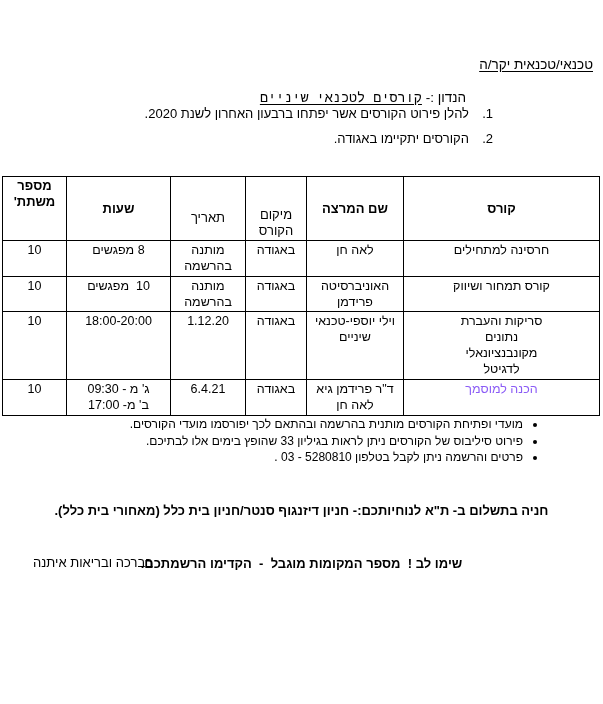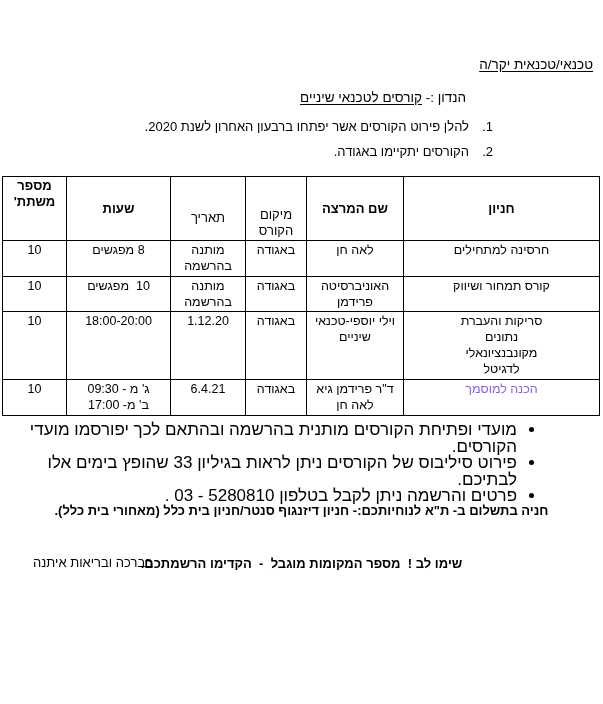--- a/index.html
+++ b/index.html
@@ -29,24 +29,25 @@
   }
   .subject-line {
     position: absolute;
     top: 90px;
     right: 137px;
     font-size: 13.5px;
   }
   .subject-value {
     text-decoration: underline;
     text-underline-offset: 2px;
+    font-family: Liberation Mono, monospace;
   }
   .num-list {
     position: absolute;
-    top: 119px;
+    top: 106px;
     right: 110px;
     font-size: 13px;
   }
   .num-item { margin-bottom: 10px; }
   .num-marker {
     display: inline-block;
     width: 24px;
     text-align: right;
     direction: rtl;
   }
@@ -79,24 +80,24 @@
   .vbot { vertical-align: bottom; margin-left: 12px; }
   .th-regular { font-weight: normal; }
   .th-date { padding-bottom: 14px !important; }
   .course-highlight { color: #8b5cf6; }
 
   
   ul.notes {
     position: absolute;
     top: 416px;
     right: 62px;
-    margin: 6px;
+    margin: 0;
     padding: 0 18px 0 0;
     list-style: disc outside;
-    font-size: 17px;
+    font-size: 12px;
     text-align: right;
   }
   ul.notes li { line-height: 16.5px; }
 
   
   .bold-notes {
     position: absolute;
     top: 467px;
     right: 0;
     width: 603px;
@@ -145,21 +146,21 @@
     <colgroup>
       <col style="width:196px">
         <col style="width:97px">
         <col style="width:61px">
       <col style="width:75px">
         <col style="width:104px">
         <col style="width:64px">
     </colgroup>
     <tbody>
       <tr class="hdr">
-        <th class="vmid">חניון</th>
+        <th class="vmid">קורס</th>
         <th class="vmid">שם המרצה</th>
         <th class="vbot th-regular">מיקום
 הקורס</th>
         <th class="vbot th-regular th-date">תאריך</th>
         <th class="vmid">שעות</th>
         <th class="vtop">מספר
 משתת'</th>
       </tr>
       <tr class="r0">
         <td>חרסינה למתחילים</td>

